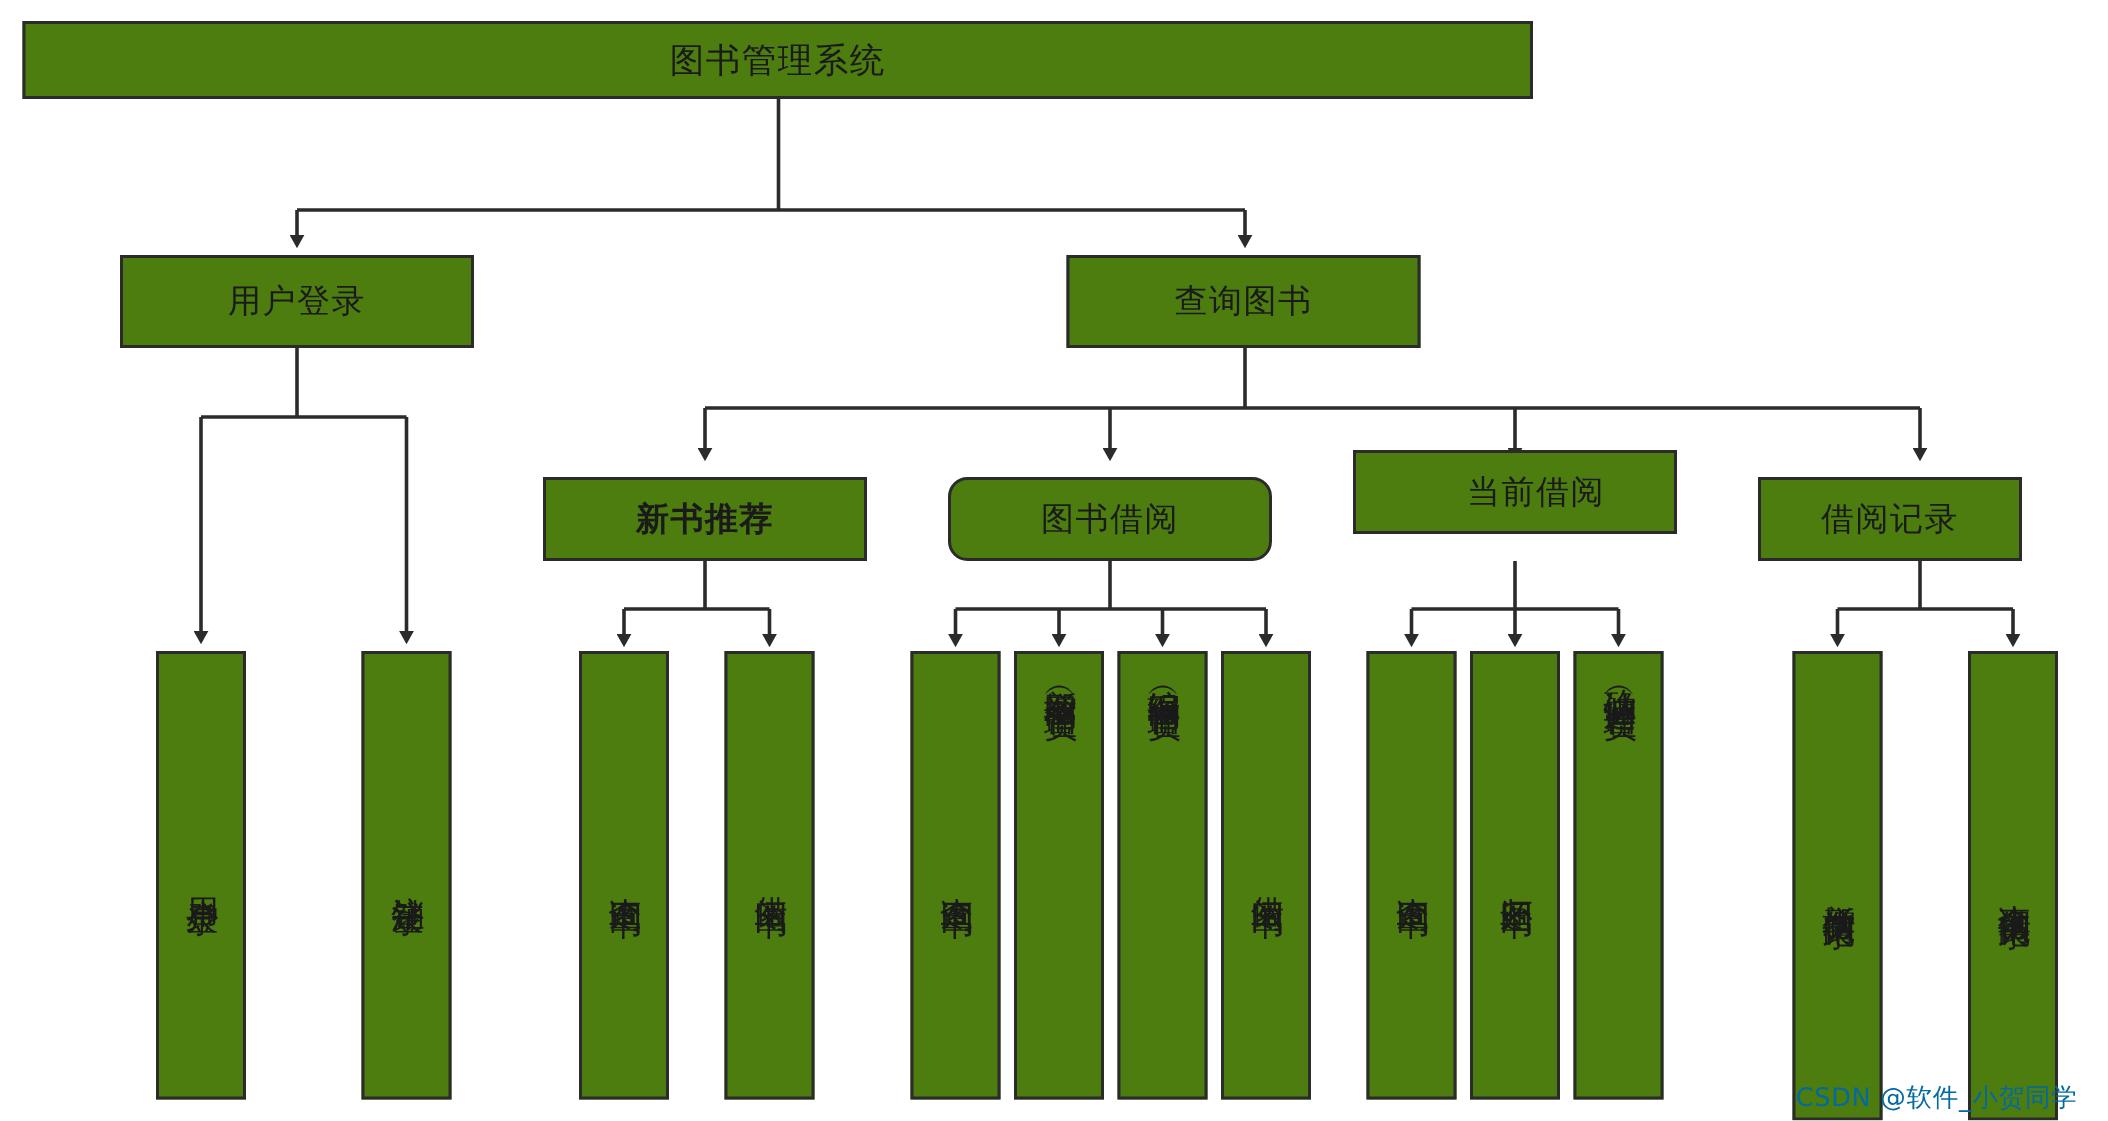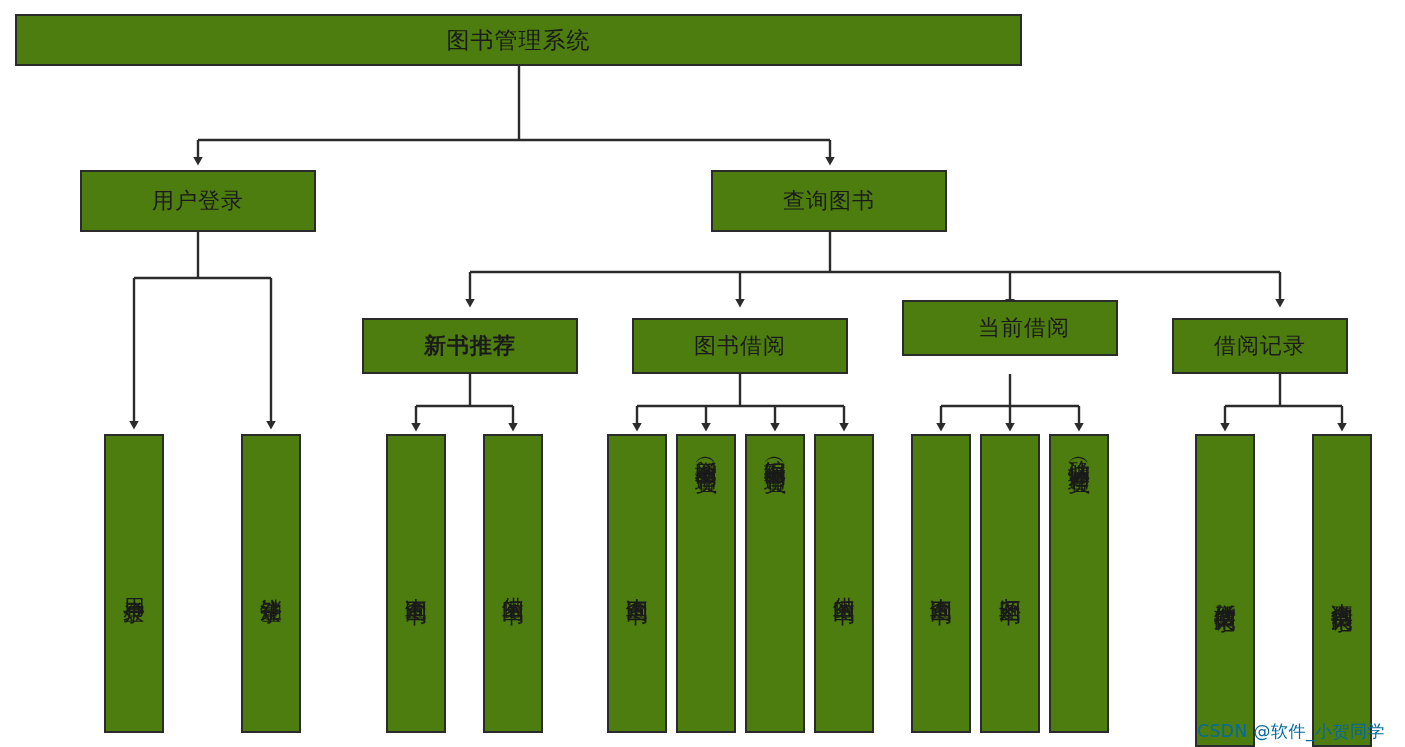--- a/index.html
+++ b/index.html
@@ -142,21 +142,21 @@
   </div>
 
   <div class="node horiz" style="left:711px; top:170px; width:236px; height:62px;">
     <span>查询图书</span>
   </div>
 
   <div class="node horiz" style="left:362px; top:318px; width:216px; height:56px;font-weight:bold;">
     <span>新书推荐</span>
   </div>
 
-  <div class="node horiz" style="left:632px; top:318px; width:216px; height:56px;">
+  <div class="node horiz" style="left:632px; top:318px; width:216px; height:56px;border-radius:13px;">
     <span>图书借阅</span>
   </div>
 
   <div class="node horiz" style="left:902px; top:300px; width:216px; height:56px;padding-left:28px;">
     <span>当前借阅</span>
   </div>
 
   <div class="node horiz" style="left:1172px; top:318px; width:176px; height:56px;">
     <span>借阅记录</span>
   </div>

